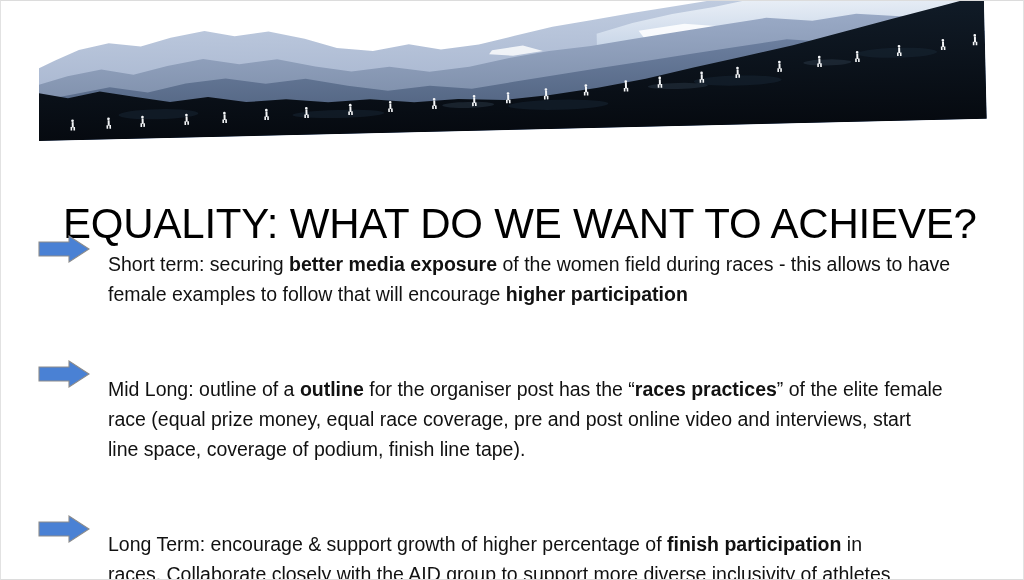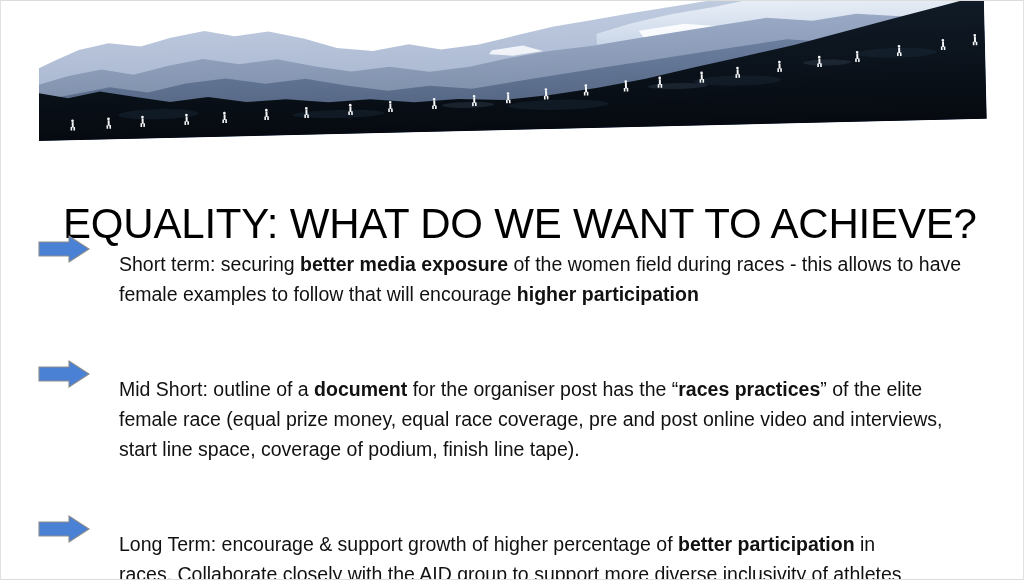--- a/index.html
+++ b/index.html
@@ -67,21 +67,20 @@
     position: absolute;
     left: 36px;
     top: 228px;
     width: 952px;
   }
   .bullet {
     position: relative;
     display: flex;
     align-items: flex-start;
     margin-bottom: 26px;
-    gap: 11px;
   }
   .bullet:last-child { margin-bottom: 0; }
 
   .arrow-wrap {
     flex: 0 0 auto;
     width: 71px;
     padding-top: 5px;
   }
   .arrow-svg { display: block; width: 54px; height: 30px; }
 
@@ -325,26 +324,26 @@
       </span>
       <p class="bullet-text b1"><span>Short term: securing </span><b>better media exposure</b><span> of the women field during races - this allows to have female examples to follow that will encourage </span><b>higher participation</b></p>
     </div>
 
     <div class="bullet">
       <span class="arrow-wrap">
         <svg class="arrow-svg" viewBox="0 0 54 30" aria-hidden="true">
           <polygon points="2,8 32,8 32,2 52,15 32,28 32,22 2,22" fill="#4a81d4" stroke="#8c8c8c" stroke-width="1.1" stroke-linejoin="miter"></polygon>
         </svg>
       </span>
-      <p class="bullet-text b2"><span>Mid Short: outline of a </span><b>document</b><span> for the organiser post has the “</span><b>races practices</b><span>” of the elite female race (equal prize money, equal race coverage, pre and post online video and interviews, start line space, coverage of podium, finish line tape).</span></p>
+      <p class="bullet-text b2"><span>Mid Long: outline of a </span><b>outline</b><span> for the organiser post has the “</span><b>races practices</b><span>” of the elite female race (equal prize money, equal race coverage, pre and post online video and interviews, start line space, coverage of podium, finish line tape).</span></p>
     </div>
 
     <div class="bullet">
       <span class="arrow-wrap">
         <svg class="arrow-svg" viewBox="0 0 54 30" aria-hidden="true">
           <polygon points="2,8 32,8 32,2 52,15 32,28 32,22 2,22" fill="#4a81d4" stroke="#8c8c8c" stroke-width="1.1" stroke-linejoin="miter"></polygon>
         </svg>
       </span>
-      <p class="bullet-text b3"><span>Long Term: encourage &amp; support growth of higher percentage of </span><b>better participation</b><span> in races. Collaborate closely with the AID group to support more diverse inclusivity of athletes regardless of race, age, ability, gender, and sexual orientation.</span></p>
+      <p class="bullet-text b3"><span>Long Term: encourage &amp; support growth of higher percentage of </span><b>finish participation</b><span> in races. Collaborate closely with the AID group to support more diverse inclusivity of athletes regardless of race, age, ability, gender, and sexual orientation.</span></p>
     </div>
 
   </div>
 </div>
 
 </body></html>

